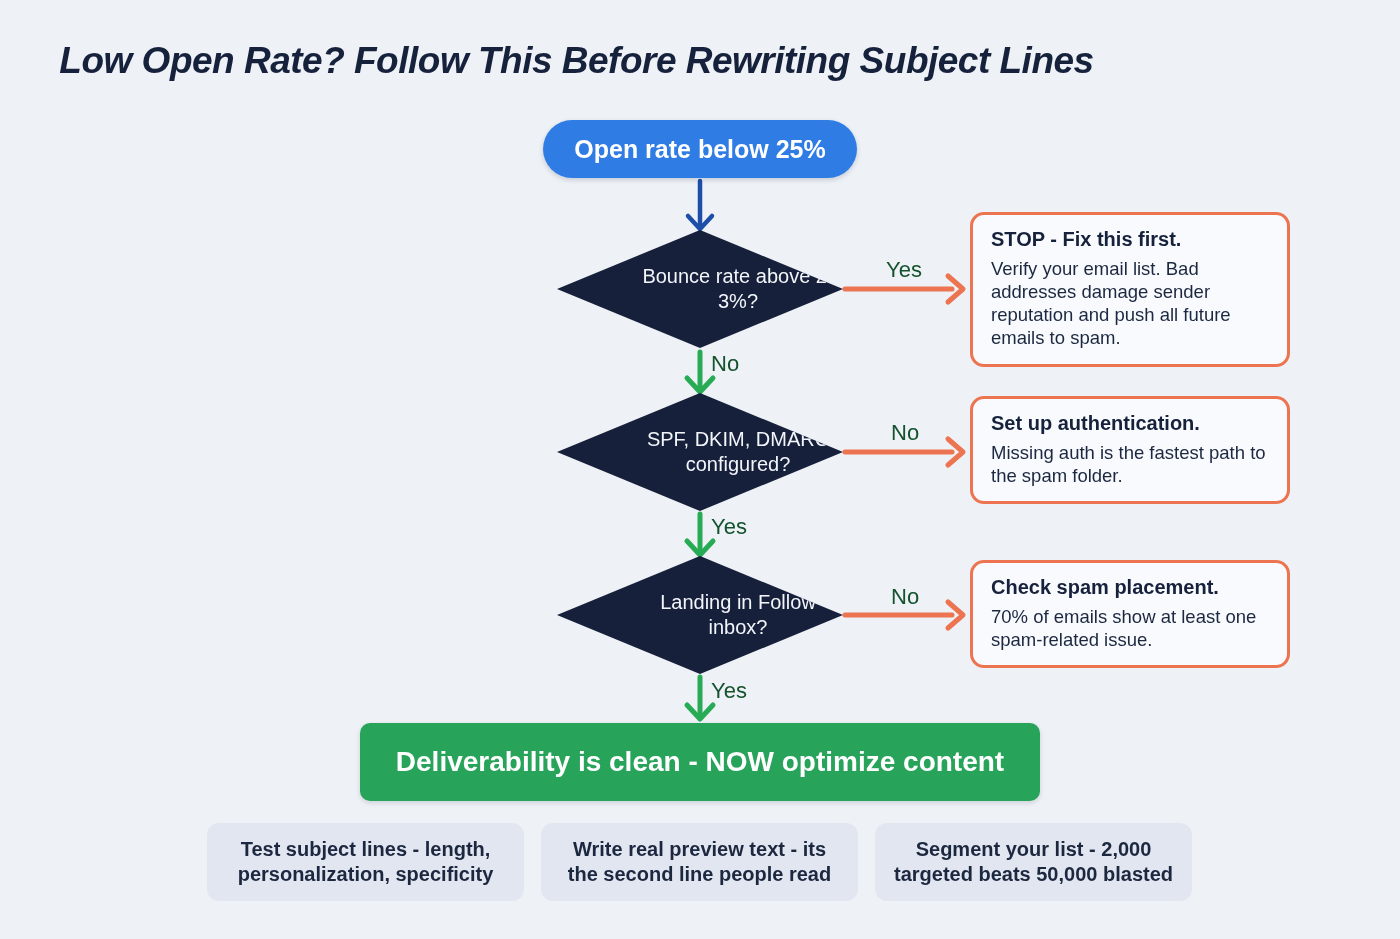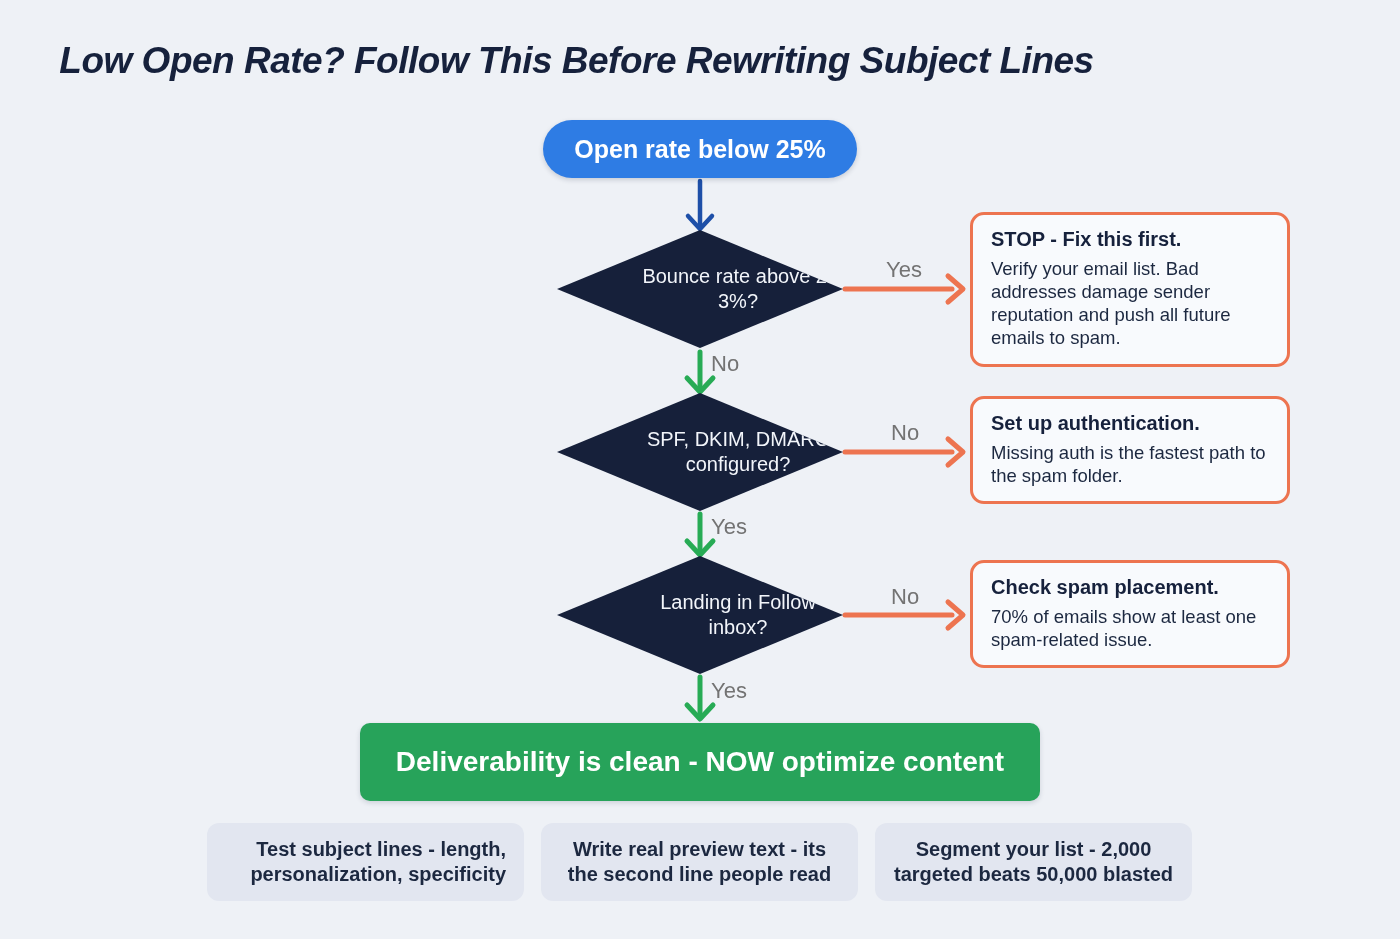--- a/index.html
+++ b/index.html
@@ -40,37 +40,37 @@
     position:absolute;left:970px;width:320px;box-sizing:border-box;
     background:#f8fafd;border:3px solid #ed7450;border-radius:14px;
     padding:13px 18px 14px 18px;color:#1c2840;
   }
   .c1{top:212px;min-height:150px;}
   .c2{top:396px;min-height:104px;}
   .c3{top:560px;min-height:103px;}
   .callout .t{font-size:20px;font-weight:700;margin-bottom:6px;color:#16213c;}
   .callout .b{font-size:18.5px;line-height:1.25;}
   .edge-label{
-    position:absolute;font-size:22px;color:#737373;
+    position:absolute;font-size:22px;color:#14532d;
   }
   .success-box{
     position:absolute;left:360px;top:723px;width:680px;height:78px;
     background:#27a35a;border-radius:10px;
     display:flex;align-items:center;justify-content:center;
     color:#ffffff;font-size:28px;font-weight:700;
     box-shadow:0 2px 5px rgba(22,33,60,.15);
   }
   .tip{
     position:absolute;top:823px;width:317px;height:78px;box-sizing:border-box;
     background:#e2e6f0;border-radius:12px;
     display:flex;align-items:center;justify-content:center;
     text-align:center;color:#1c2840;font-size:20px;font-weight:600;line-height:1.25;
     padding:0 18px;
   }
-  .tip1{left:207px;text-align:right;} .tip2{left:541px;} .tip3{left:875px;}
+  .tip1{left:207px;} .tip2{left:541px;} .tip3{left:875px;}
 </style>
 </head>
 <body>
 
 <div class="canvas">
 
   <h1 class="page-title">Low Open Rate? Follow This Before Rewriting Subject Lines</h1>
 
   <svg class="connectors" viewBox="0 0 1400 939" xmlns="http://www.w3.org/2000/svg">
 

